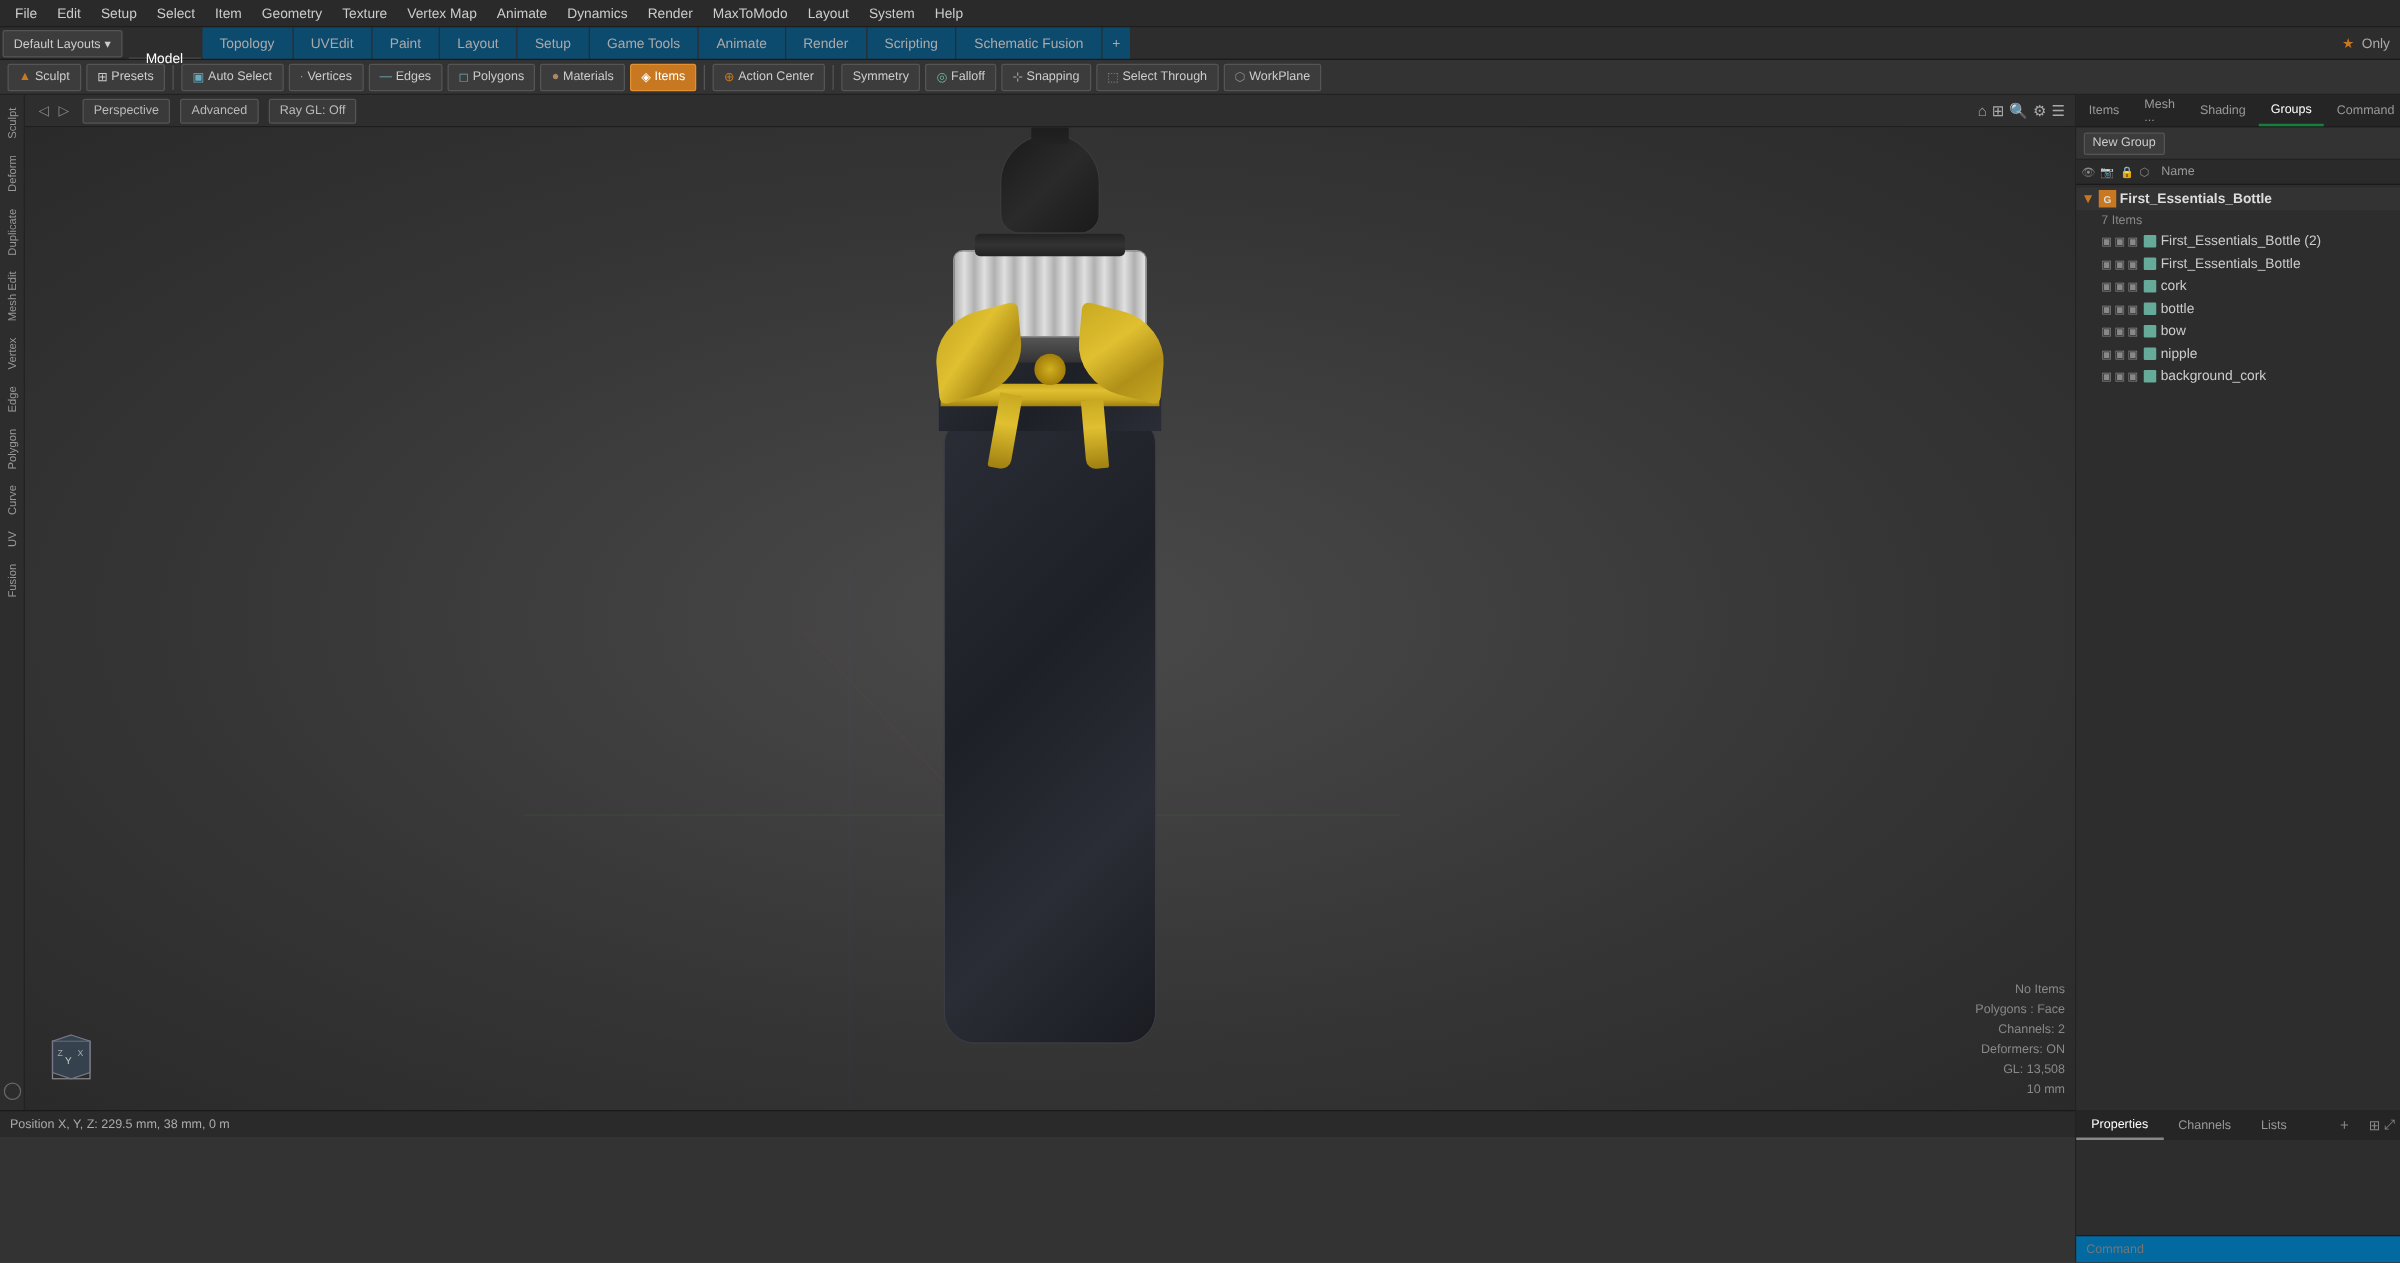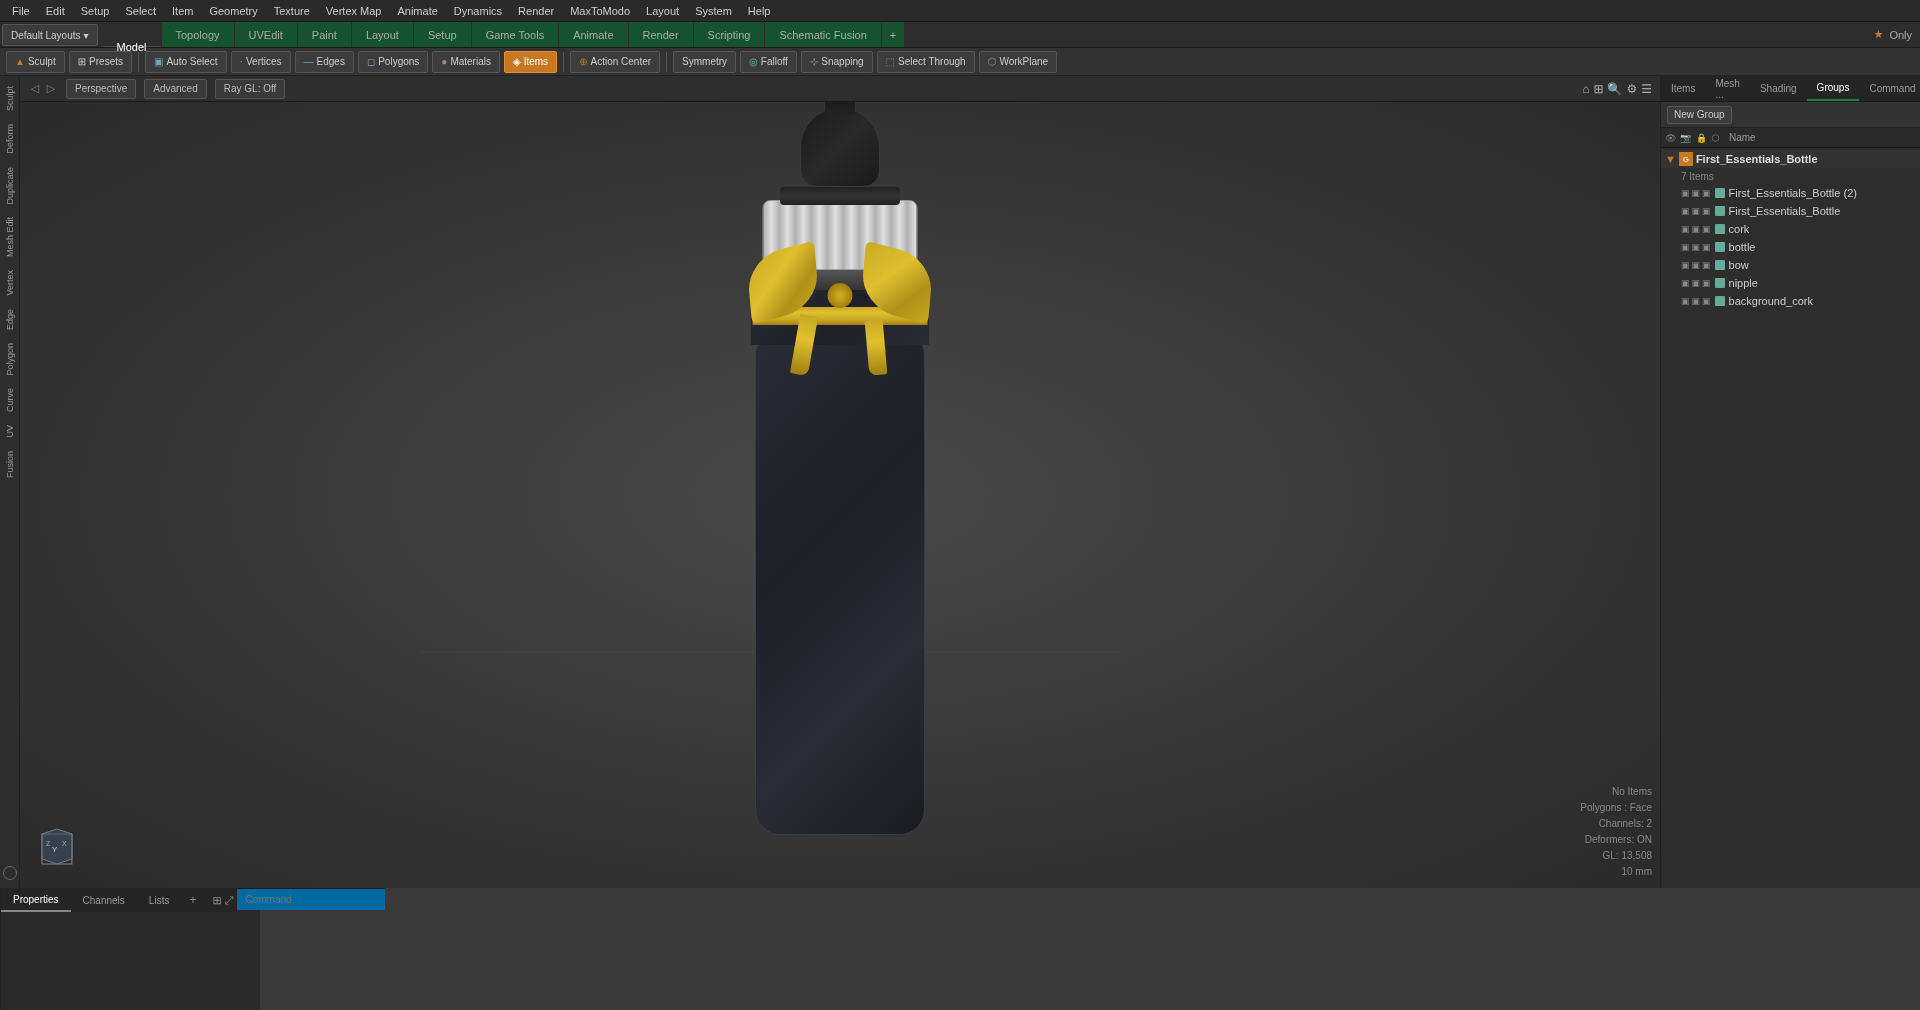--- a/index.html
+++ b/index.html
@@ -31,21 +31,21 @@
       border-bottom: 1px solid #1a1a1a;
       gap: 1px;
     }
     .tab {
       padding: 0 14px;
       display: flex;
       align-items: center;
       color: #aaa;
       cursor: pointer;
       font-size: 11px;
-      background: #14532d;
+      background: #0c4a6e;
     }
     .tab.active { background: #4a4a4a; color: #fff; }
     .tab-model { background: #404040; color: #ddd; margin-top: 24px; }
     .tab-star {
       margin-left: auto;
       display: flex;
       align-items: center;
       padding-right: 8px;
       color: #aaa;
       font-size: 11px;
@@ -823,22 +823,29 @@
         <span style="font-size:9px;color:#888;margin-right:4px;">▣</span>
         <span style="display:inline-block;width:10px;height:10px;background:#6a9;margin-right:4px;border-radius:1px;"></span>
         <span>background_cork</span>
       </div>
     </div>
   </div>
 </div>
 
 <div style="display:flex;height:122px;">
 
-
-  <div style="width:260px;background:#2a2a2a;border-left:1px solid #222;display:flex;flex-direction:row;">
+  <div style="flex:1;display:flex;flex-direction:column;">
+    <div id="status-bar">
+      <span>Position X, Y, Z:  229.5 mm, 38 mm, 0 m</span>
+    </div>
+
+    <div style="flex:1;background:#333;"></div>
+  </div>
+
+  <div style="width:260px;background:#2a2a2a;border-left:1px solid #222;display:flex;flex-direction:column;">
     <div id="properties-bottom-tabs">
       <div class="prop-tab active">Properties</div>
       <div class="prop-tab">Channels</div>
       <div class="prop-tab">Lists</div>
       <div class="prop-tab-plus">+</div>
 
       <div style="margin-left:4px;display:flex;align-items:center;gap:3px;padding:0 4px;">
         <span style="color:#888;font-size:11px;cursor:pointer;">⊞</span>
         <span style="color:#888;font-size:11px;cursor:pointer;">⤢</span>
       </div>

